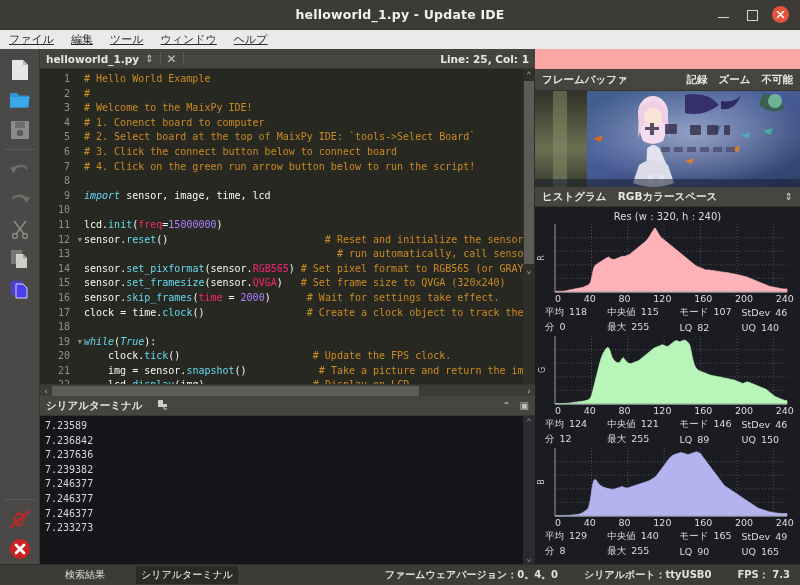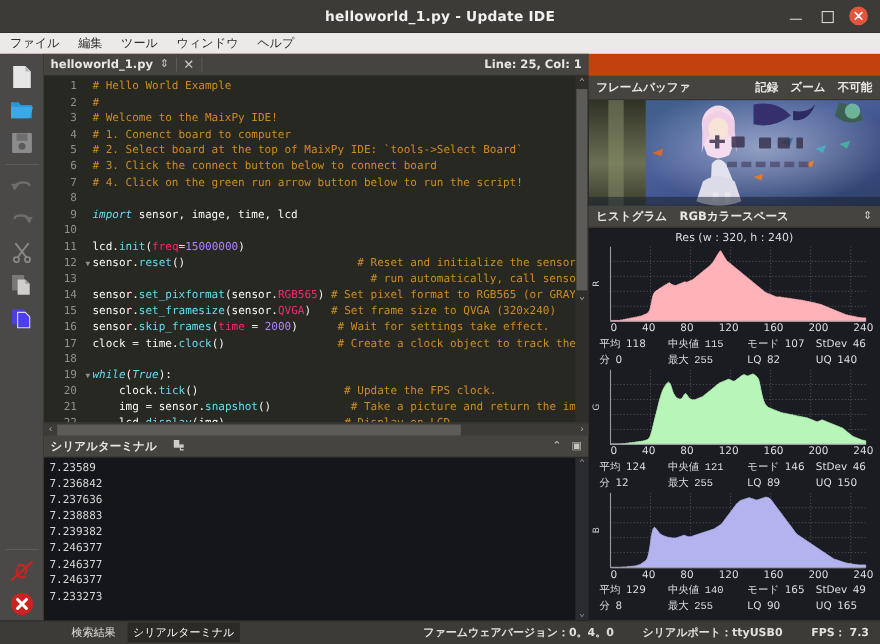--- a/index.html
+++ b/index.html
@@ -28,26 +28,26 @@
     display: flex; align-items: center; justify-content: center;
   }
   .wbtn.close svg { display: block; }
 
   
   .menubar {
     height: 19px; background: #eceae8; display: flex; align-items: center;
     padding-left: 7px; gap: 13px; flex: 0 0 19px;
   }
   .menubar .mi {
-    font-size: 11px; color: #2e2c2b; 
+    font-size: 11px; color: #2e2c2b; text-decoration: underline;
     text-underline-offset: 1px; padding: 0 2px; white-space: nowrap;
   }
 
   
-  .body { flex: 1 1 auto; display: flex; min-height: 0; background: #c2410c; }
+  .body { flex: 1 1 auto; display: flex; min-height: 0; background: #fca5a5; }
 
   
   .rail {
     width: 40px; background: #4a4947; display: flex; flex-direction: column;
     align-items: center; padding-top: 6px; gap: 0; flex: 0 0 40px;
     border-right: 1px solid #3a3937;
   }
   .tool { width: 34px; height: 30px; display: flex; align-items: center; justify-content: center; }
   .rail .sep { width: 30px; height: 1px; background: #5c5b58; margin: 4px 0; }
   .rail .spacer { flex: 1 1 auto; }
@@ -156,26 +156,26 @@
     position: absolute; left: -4px; top: 50%; transform: translateY(-50%) rotate(-90deg);
     font-size: 8px; color: #c9c9cd;
   }
   .hplot svg { display: block; }
   .xaxis { display: flex; margin: 0 6px 0 20px; justify-content: space-between; padding-top: 1px; }
   .xaxis span { font-size: 9.5px; color: #dcdce0; }
   .statrow { display: flex; align-items: center; padding: 2px 8px 0 10px; }
   .statrow .cell { display: flex; align-items: baseline; }
   .statrow .k { font-size: 9.5px; color: #dcdce0; }
   .statrow .v { font-size: 9.5px; color: #dcdce0; margin-left: 5px; }
-  .sc1 { width: 74px; } .sc2 { width: 86px; font-family: Liberation Mono, monospace; } .sc3 { width: 74px; } .sc4 { width: 60px; }
+  .sc1 { width: 74px; } .sc2 { width: 86px; } .sc3 { width: 74px; } .sc4 { width: 60px; }
 
   
   .statusbar {
     height: 21px; background: #3c3b37; display: flex; align-items: center;
-    flex: 0 0 21px; padding: 0 10px 0 60px; gap: 6px; border-top: 1px solid #2f2e2b;
+    flex: 0 0 21px; padding: 0 10px 0 60px; gap: 26px; border-top: 1px solid #2f2e2b;
   }
   .statusbar .sb { font-size: 10px; color: #e2e0dd; padding: 2px 5px; }
   .statusbar .sb.active { background: #2b2a27; color: #fff; }
   .statusbar .right { margin-left: auto; display: flex; gap: 26px; align-items: center; }
   .statusbar .right span { font-size: 10px; color: #e2e0dd; font-weight: bold; white-space: nowrap; }
 </style>
 </head>
 <body>
 
 <div class="app">
@@ -340,21 +340,20 @@
         <span class="icons">
           <span style="font-size:10px;color:#c5c2be;">⌃</span>
           <span style="font-size:10px;color:#c5c2be;">▣</span>
         </span>
       </div>
 
       <div class="term-body" id="term-body">
         <div class="tl">7.23589</div>
           <div class="tl">7.236842</div>
           <div class="tl">7.237636</div>
-          <div class="tl">7.238883</div>
           <div class="tl">7.239382</div>
           <div class="tl">7.246377</div>
           <div class="tl">7.246377</div>
           <div class="tl">7.246377</div>
           <div class="tl">7.233273</div>
           <div class="vscroll-t">
           <div class="up">⌃</div>
           <div class="dn">⌄</div>
         </div>
       </div>

